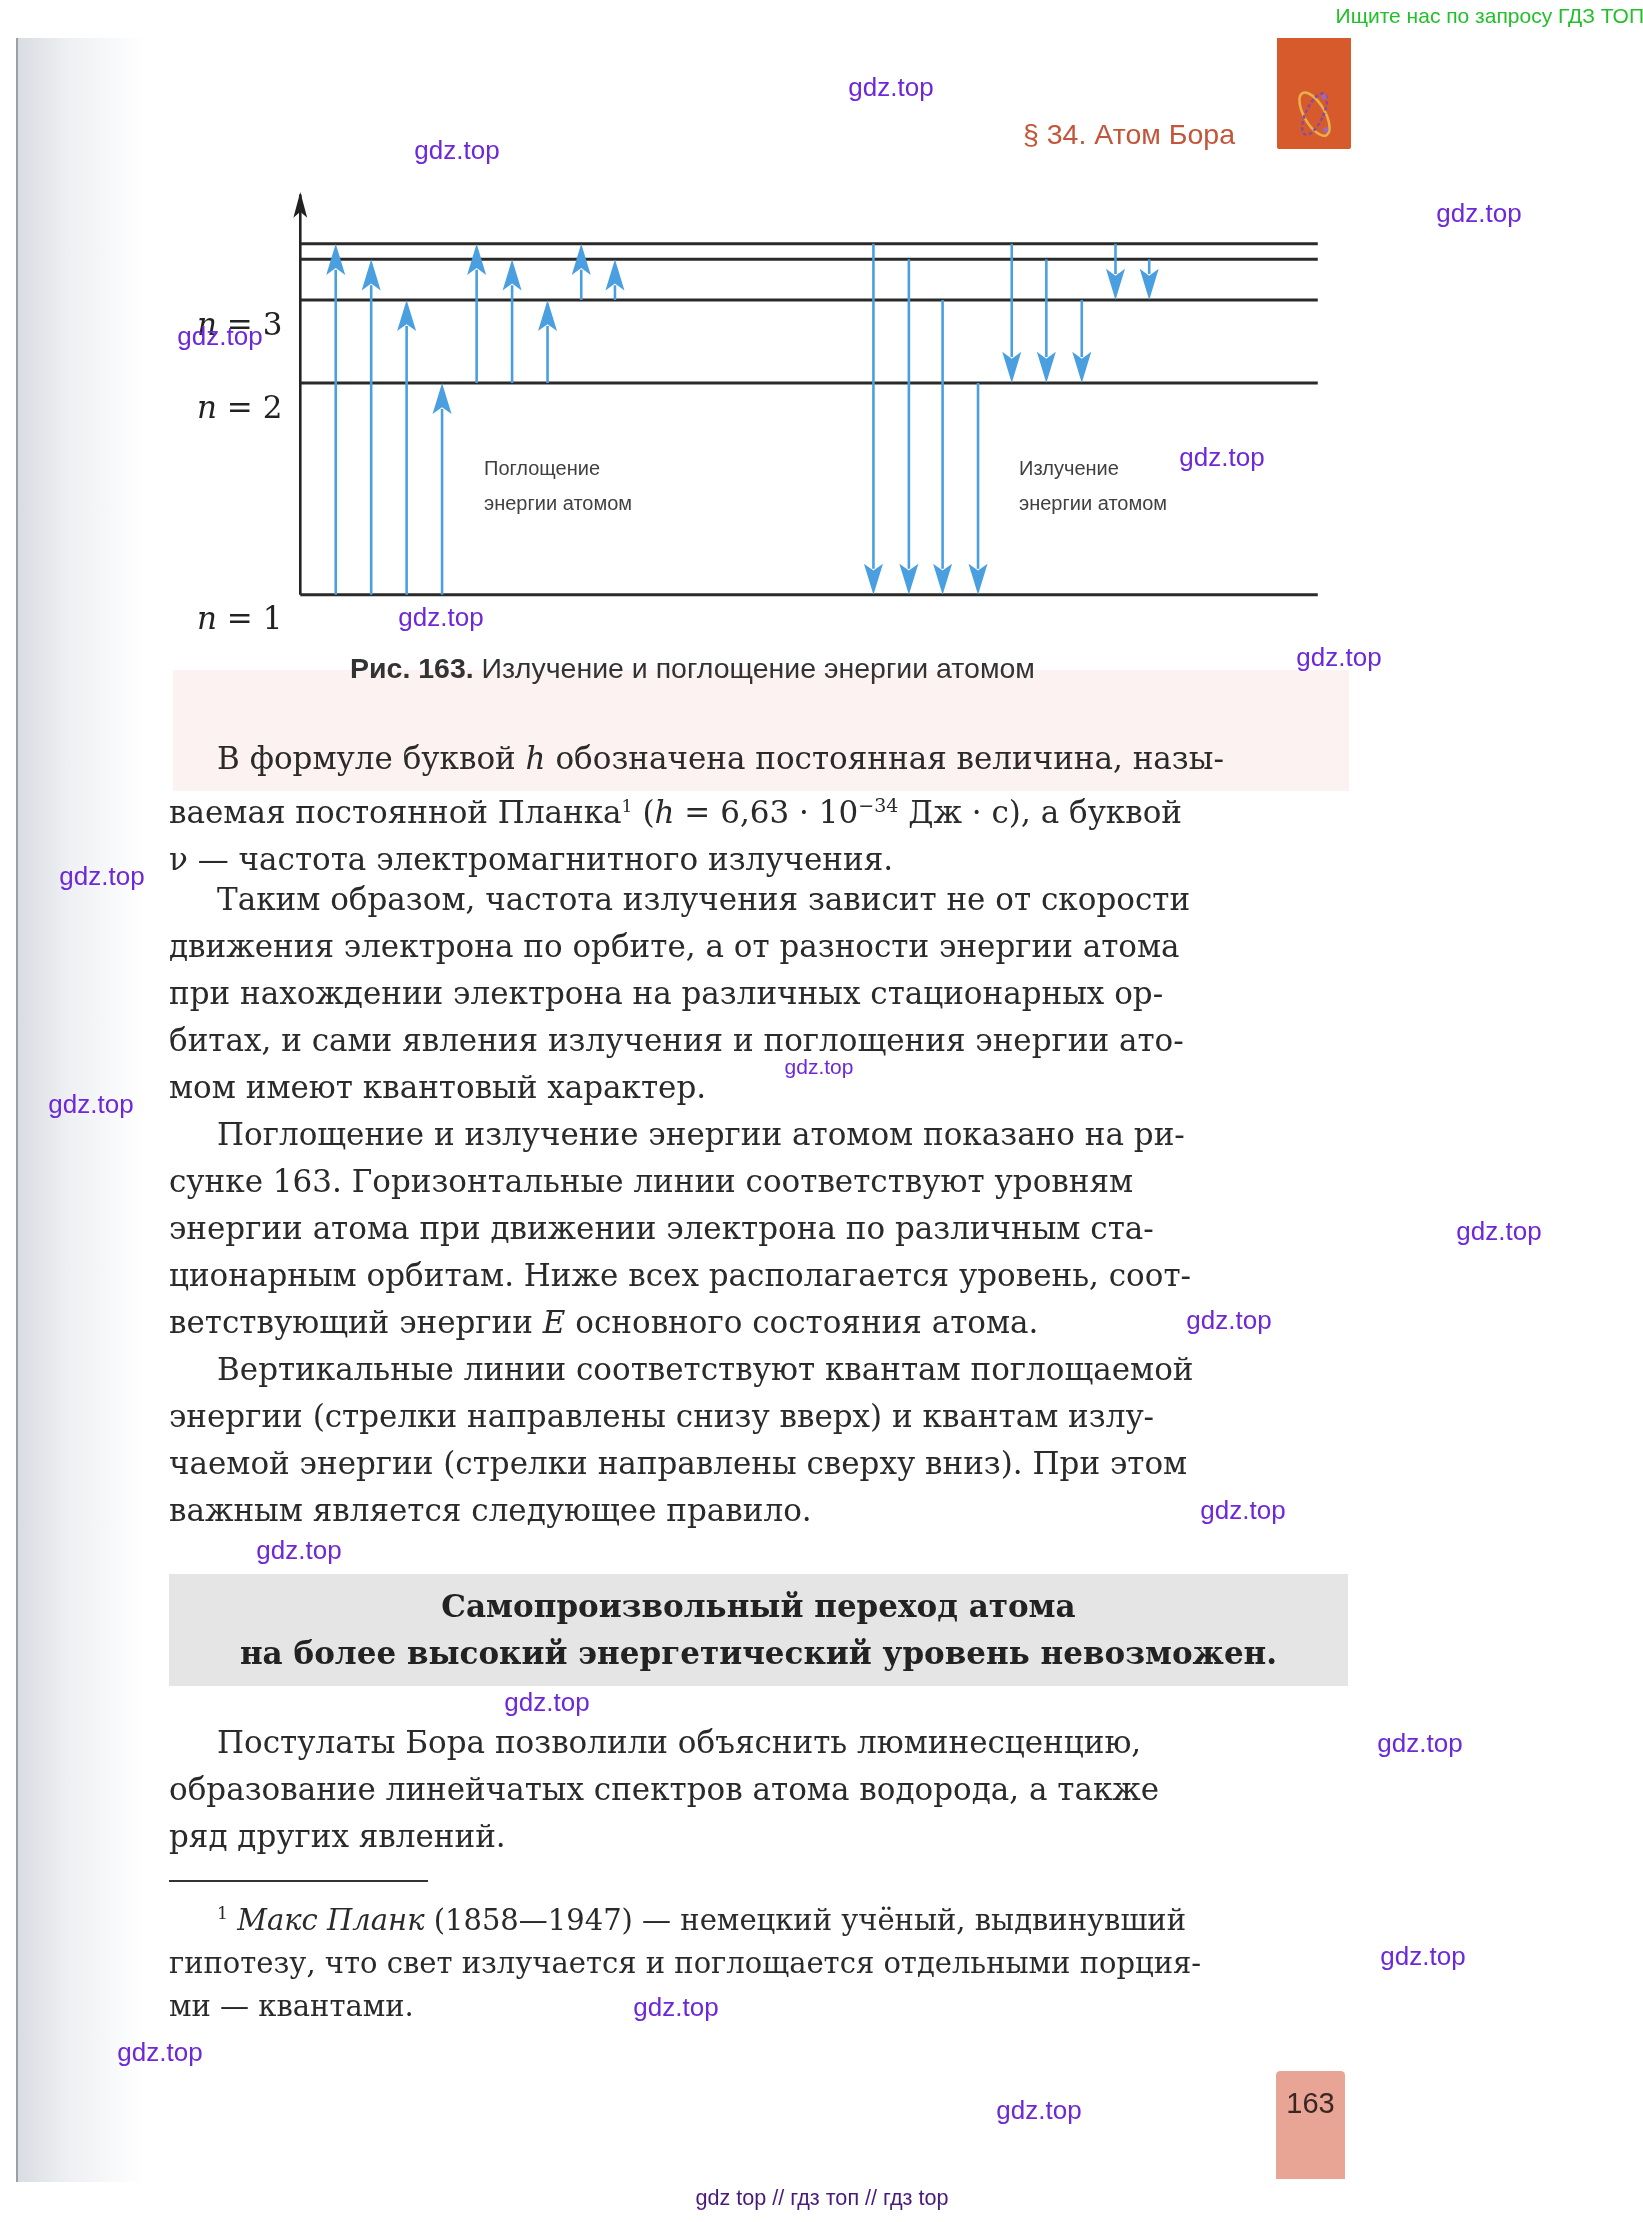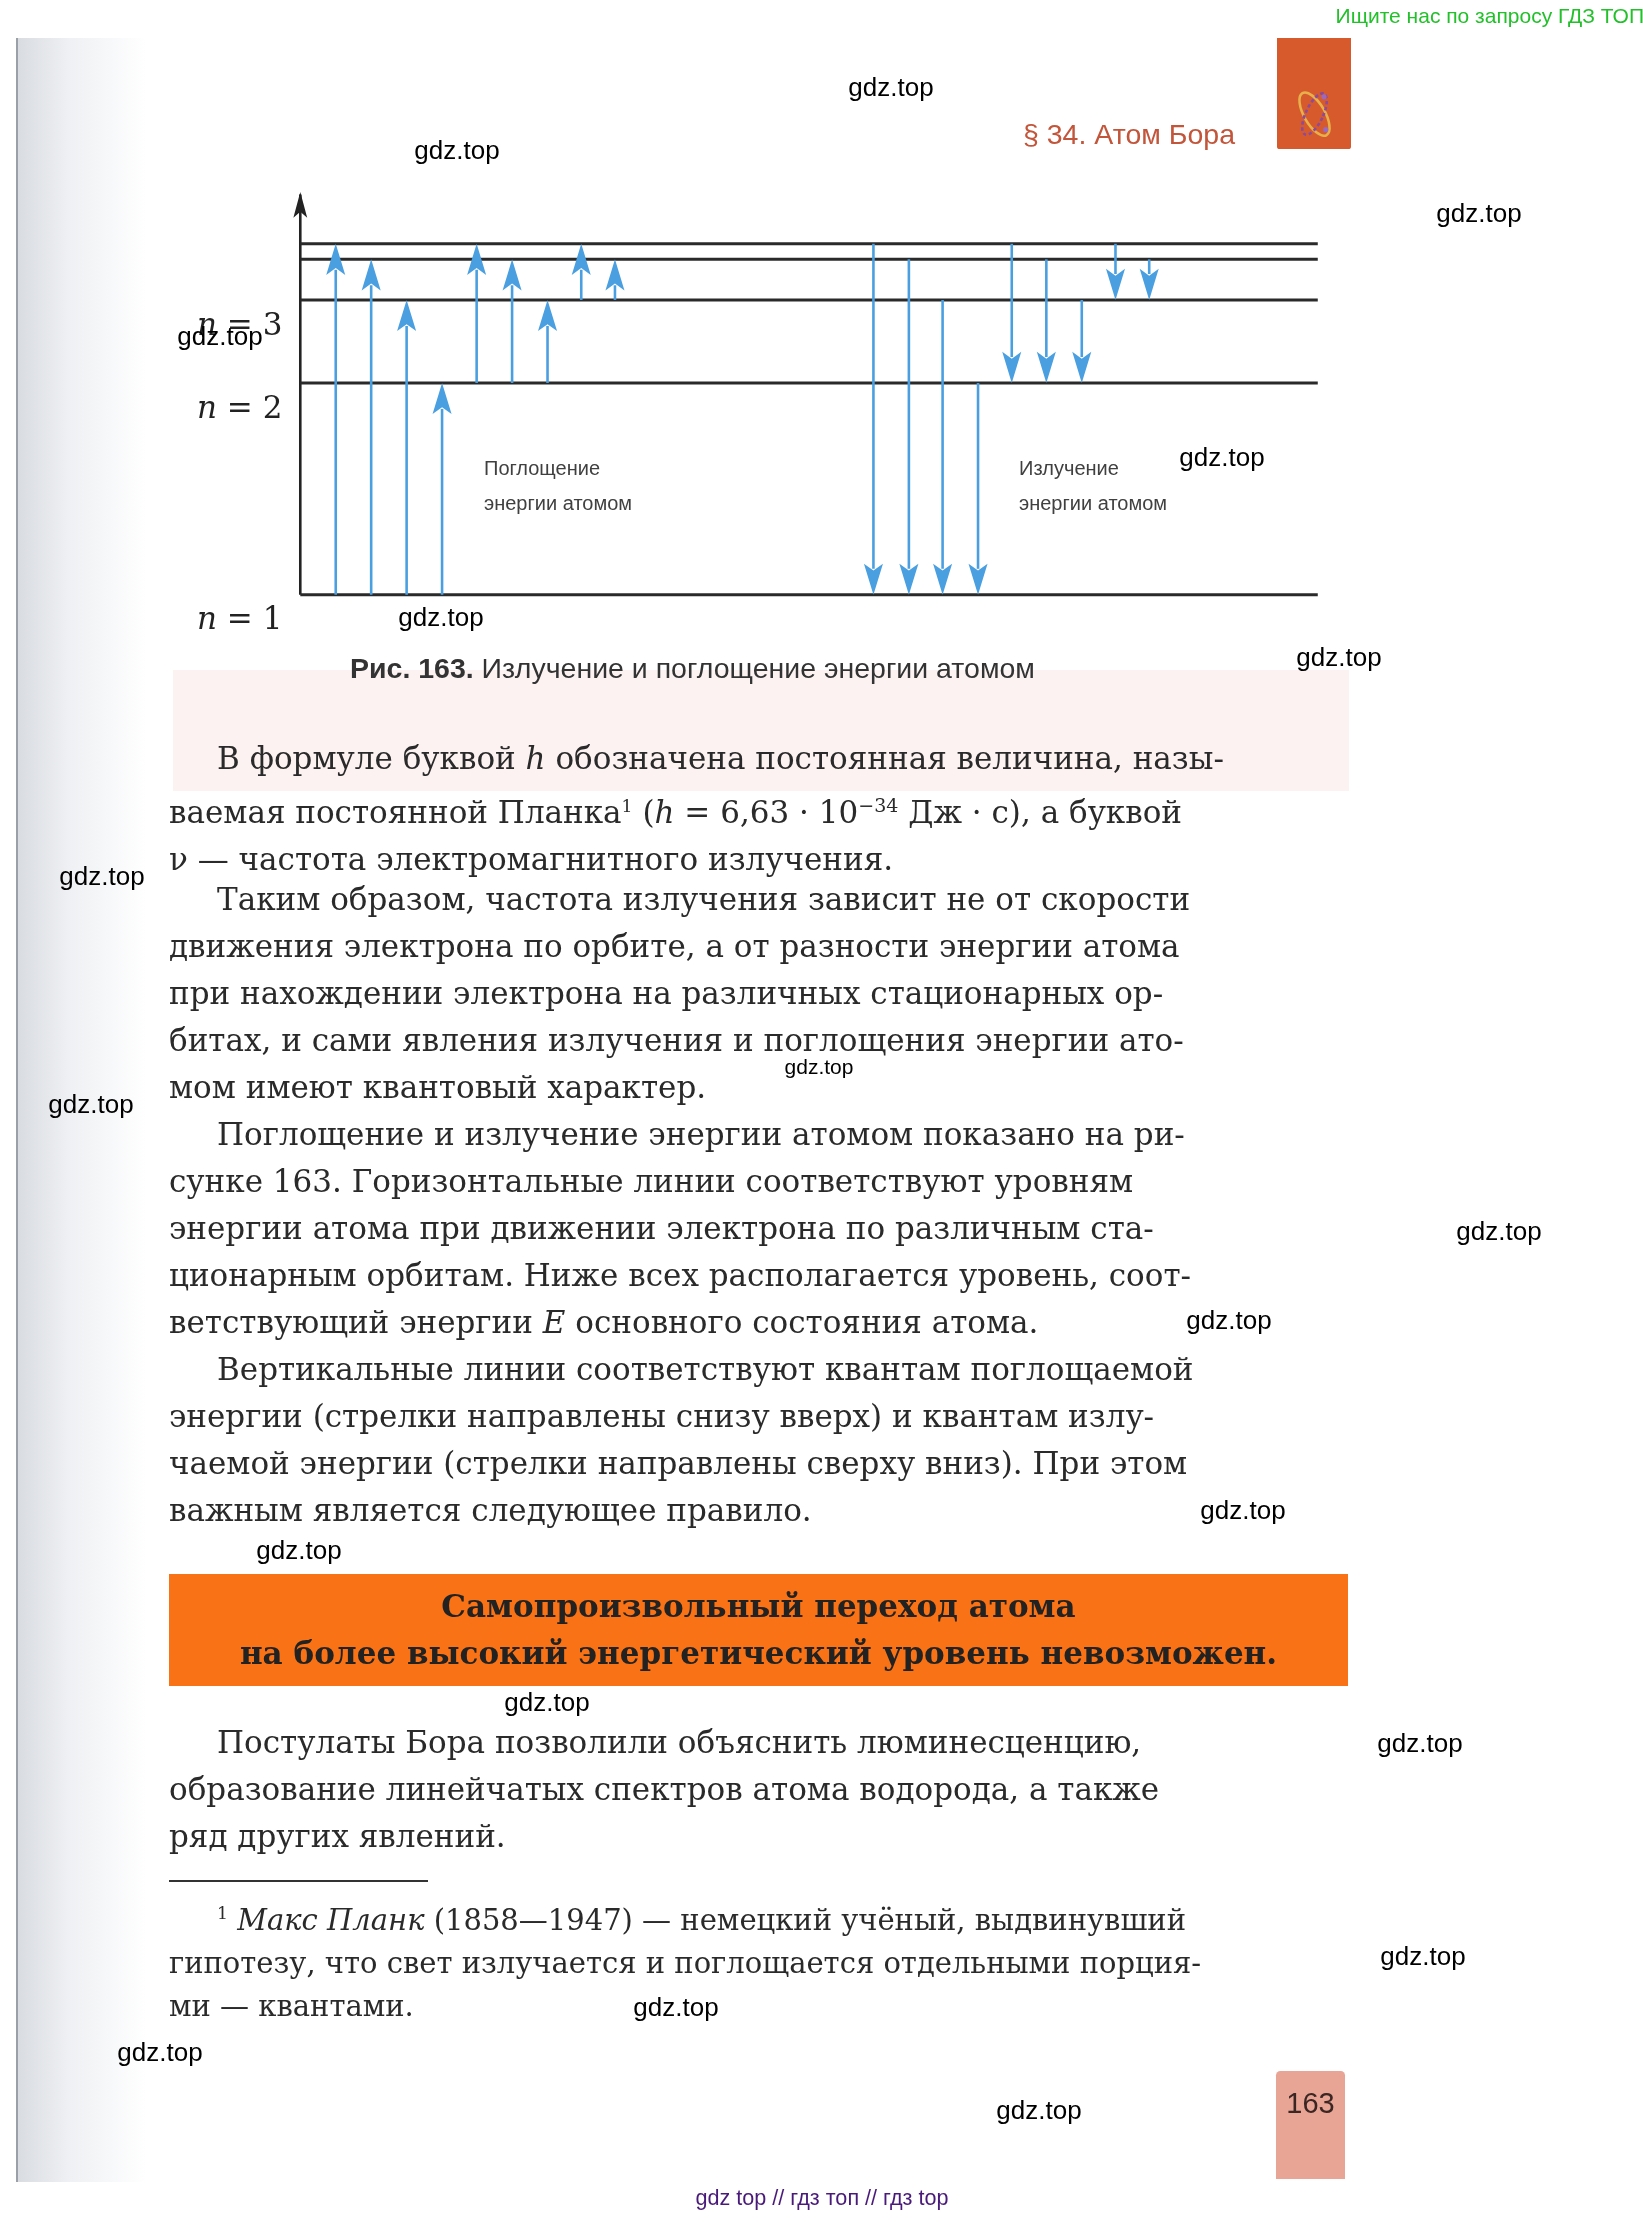--- a/index.html
+++ b/index.html
@@ -19,31 +19,31 @@
   .ghost-pink { position:absolute; left:173px; top:670px; width:1176px; height:121px; background:#fbeceb; opacity:0.7; }
   .diagram { position:absolute; left:0; top:0; }
   .nlabel { position:absolute; font-family:"DejaVu Serif", serif; font-size:31px; color:#222;margin-top:28px; }
   .nlabel i { font-style:italic; }
   .dlabel { position:absolute; font-family:"Liberation Sans", sans-serif; font-size:20px; color:#404040; line-height:35px; }
   .caption { position:absolute; left:350px; top:652px; font-family:"Liberation Sans", sans-serif; font-size:28.5px; color:#333; }
   .caption b { font-weight:bold; }
   .body-text { position:absolute; left:169px; width:1179px; font-family:"DejaVu Serif", serif;
                font-size:31px; line-height:47px; color:#2a2a2a; text-align:justify; }
   .body-text .ind { display:inline-block; width:48px; }
-  .rule-box { position:absolute; left:169px; top:1574px; width:1179px; height:112px; background:#f97316;
+  .rule-box { position:absolute; left:169px; top:1574px; width:1179px; height:112px; background:#e5e5e5;
               text-align:center; font-family:"DejaVu Serif", serif; font-weight:bold; font-size:31px;
               line-height:47px; color:#222; padding-top:8.6px; box-sizing:border-box; }
   .footnote-rule { position:absolute; left:169px; top:1880px; width:259px; height:1.7px; background:#333; }
   .footnote { position:absolute; left:169px; top:1892px; width:1179px; font-family:"DejaVu Serif", serif;
               font-size:29px; line-height:43px; color:#2a2a2a; text-align:justify; }
   .footnote sup { font-size:17.3px; }
   .page-num { position:absolute; left:1276px; top:2071px; width:69px; height:108px; background:#e8a494;
               border-radius:4.3px 4.3px 0 0; text-align:center; font-family:"Liberation Sans", sans-serif;
               font-size:29px; color:#3a2622; padding-top:15.6px; box-sizing:border-box; }
-  .wm { position:absolute; font-family:"Liberation Sans", sans-serif; font-size:26px; color:#000000; transform:translate(-50%,-50%); white-space:nowrap; }
+  .wm { position:absolute; font-family:"Liberation Sans", sans-serif; font-size:26px; color:#6d28d9; transform:translate(-50%,-50%); white-space:nowrap; }
   .wm-small { font-size:21px; }
   .footer-links { position:absolute; top:2185px; left:0; width:1644px; text-align:center;
                   font-family:"Liberation Sans", sans-serif; font-size:21.6px; color:#4a1a7a; }
 </style>
 </head>
 <body>
 
 <div class="top-banner">Ищите нас по запросу ГДЗ ТОП</div>
 
 <div class="page"></div>

